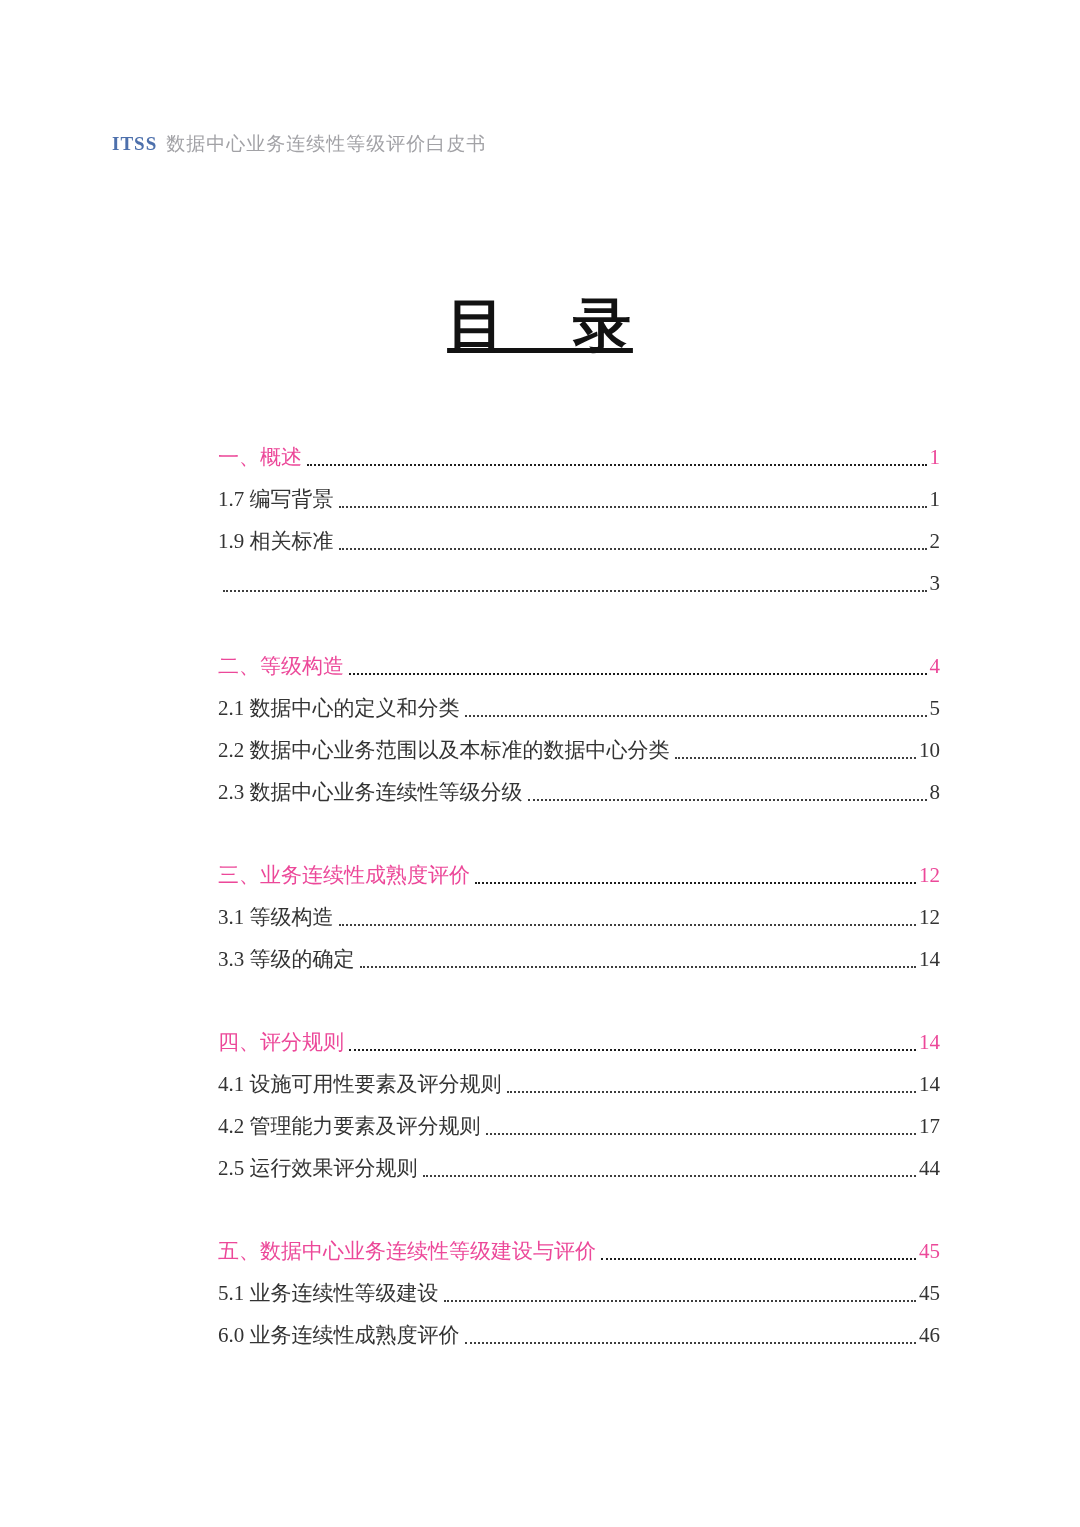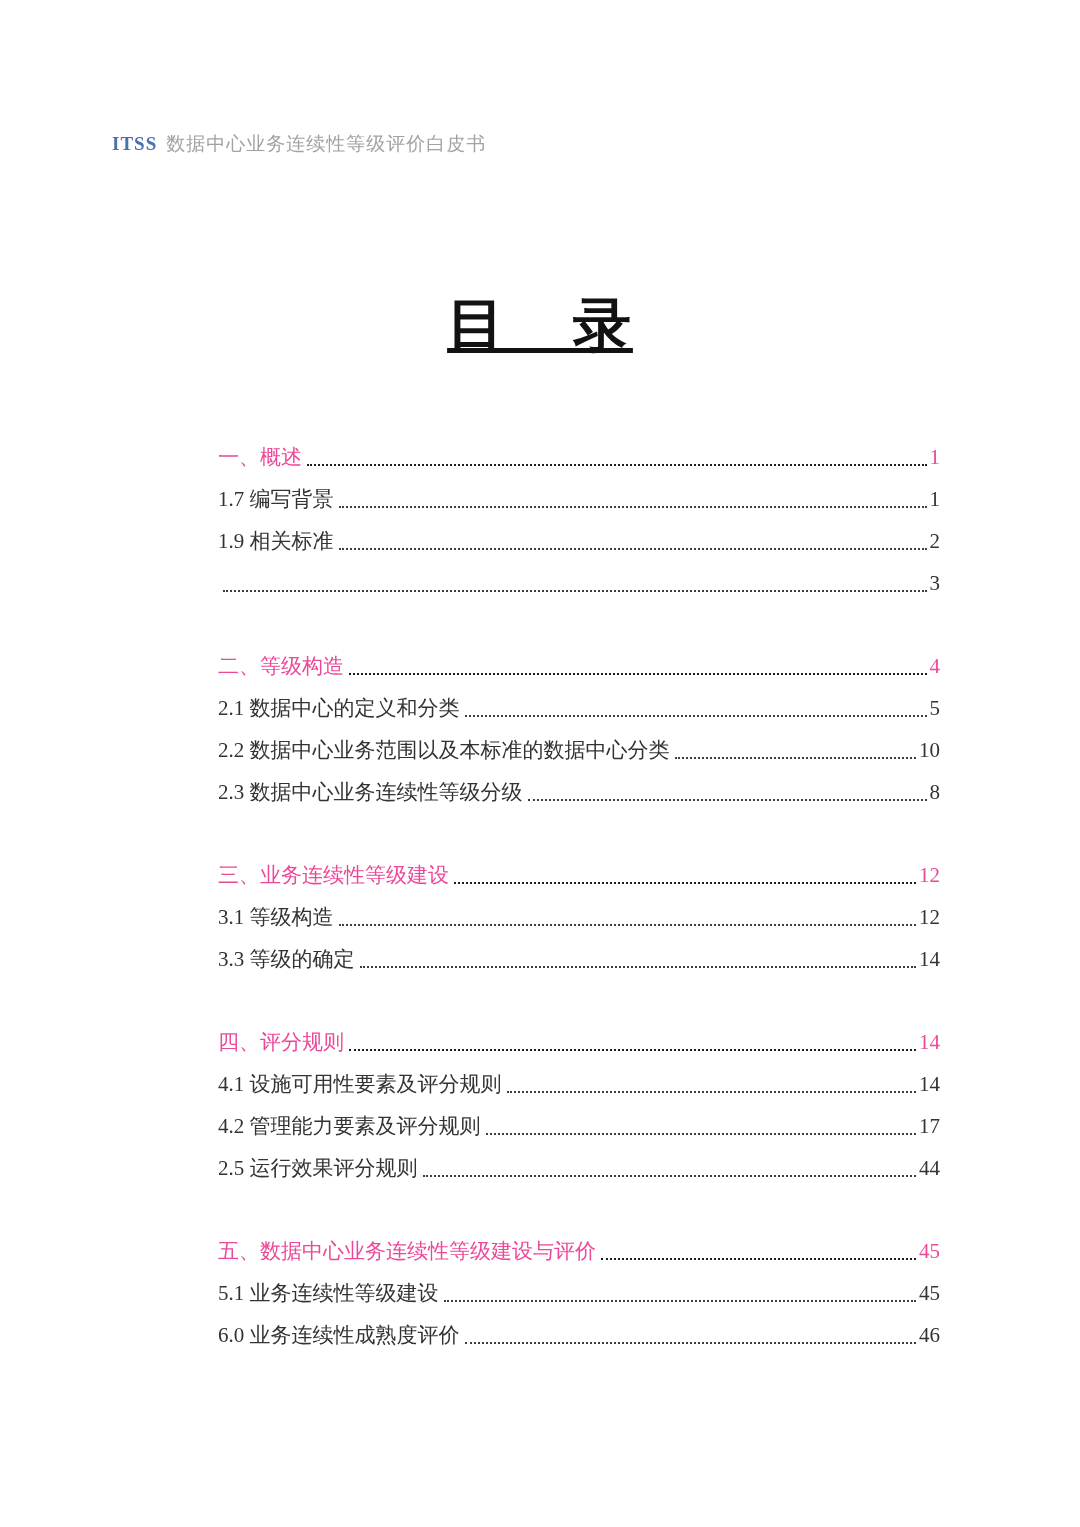--- a/index.html
+++ b/index.html
@@ -118,21 +118,21 @@
     </div>
     <div class="toc-row">
       <span class="label">2.3 数据中心业务连续性等级分级</span>
       <span class="leader"></span>
       <span class="pagenum">8</span>
     </div>
   </div>
 
   <div class="toc-group">
     <div class="toc-row heading">
-      <span class="label">三、业务连续性等级建设</span>
+      <span class="label">三、业务连续性成熟度评价</span>
       <span class="leader"></span>
       <span class="pagenum">12</span>
     </div>
     <div class="toc-row">
       <span class="label">3.1 等级构造</span>
       <span class="leader"></span>
       <span class="pagenum">12</span>
     </div>
     <div class="toc-row">
       <span class="label">3.3 等级的确定</span>

